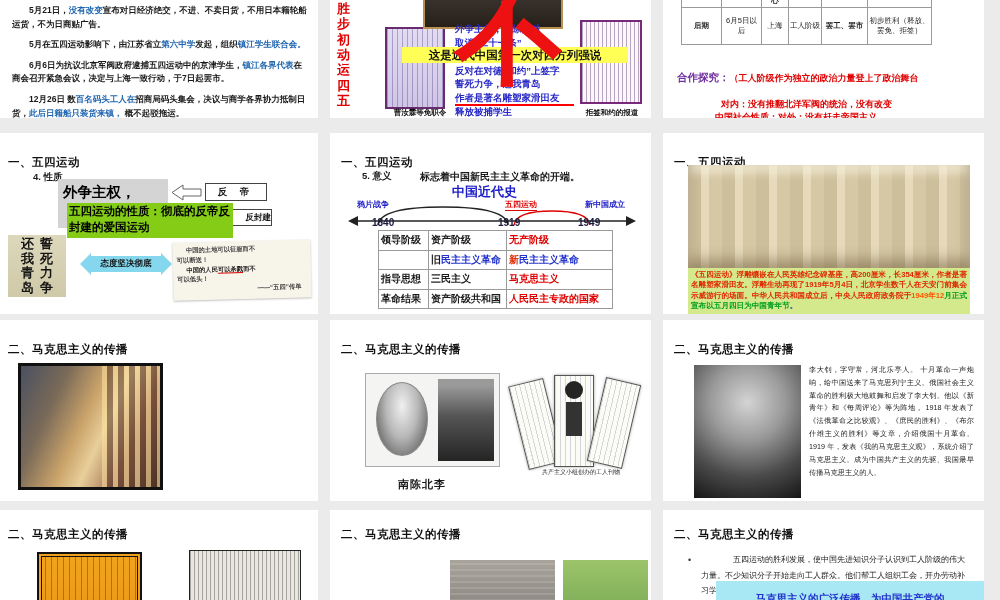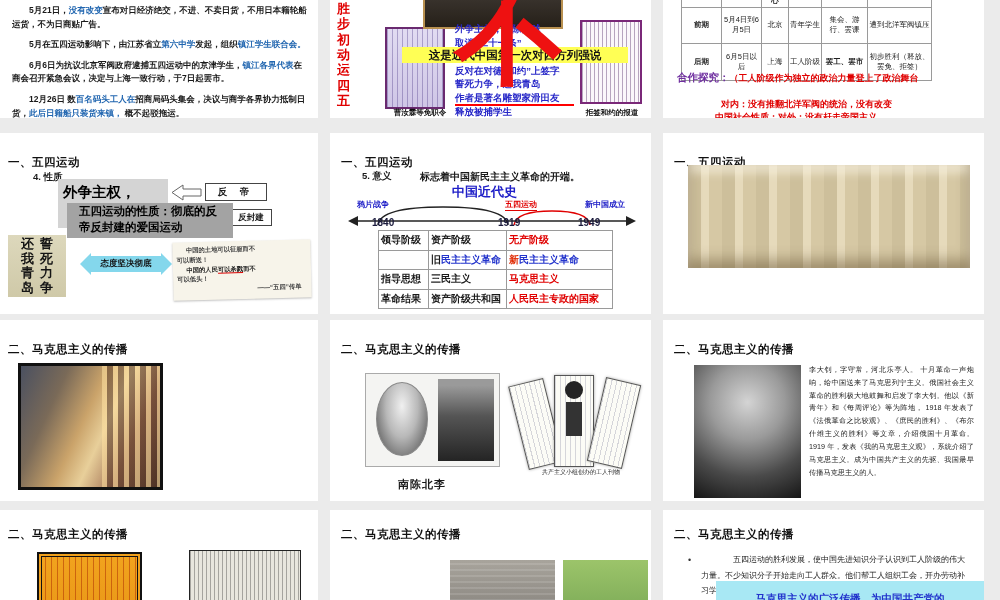--- a/index.html
+++ b/index.html
@@ -44,22 +44,22 @@
 #sC .explore .lab{color:#7030a0;font-weight:bold;font-size:10.5px}
 #sC .explore .txt{color:#e00000;font-weight:bold;font-size:9px}
 #sC .note{position:absolute;color:#e00000;font-weight:bold;font-size:9px;white-space:nowrap}
 #sC .n1{left:58px;top:161px}
 #sC .n2{left:52px;top:174px}
 
 #sD .sub{position:absolute;left:36px;top:38px;font-size:9.5px;font-weight:bold}
 #sD .gray{position:absolute;left:61px;top:46px;width:110px;height:49px;background:#d4d4d4;font-size:14.5px;font-weight:bold;padding:4px 5px;color:#000}
 #sD .arrow{position:absolute;left:175px;top:51px}
 #sD .bx1{position:absolute;left:208px;top:50px;width:62px;height:18px;border:1px solid #444;font-size:9.5px;font-weight:bold;text-align:center;line-height:16px;letter-spacing:5px}
-#sD .bx2{position:absolute;left:233px;top:76px;width:42px;height:17px;border:1px solid #444;font-size:8.5px;font-weight:bold;text-align:center;line-height:15px}
-#sD .ovl{position:absolute;left:70px;top:70px;width:166px;height:35px;background:#a3a3a3;font-size:11.5px;font-weight:bold;line-height:1.35;padding:1px 12px;color:#000;z-index:3}
+#sD .bx2{position:absolute;left:233px;top:76px;width:42px;height:17px;border:1px solid #444;font-size:8.5px;font-weight:bold;text-align:right;line-height:15px}
+#sD .ovl{position:absolute;left:70px;top:70px;width:166px;height:35px;background:#84cc16;font-size:11.5px;font-weight:bold;line-height:1.35;padding:1px 2px;color:#000;z-index:3}
 #sD .callig{position:absolute;left:11px;top:102px;width:58px;height:62px;background:linear-gradient(#ddd8bc,#cfc9a8);display:flex;flex-direction:row-reverse;justify-content:center;gap:4px;padding-top:2px}
 #sD .callig .col{font-size:13px;line-height:1.12;font-weight:900;font-family:"Liberation Serif",serif;color:#151515;width:15px;text-align:center}
 #sD .dbl{position:absolute;left:83px;top:120px;width:92px;height:22px}
 #sD .dbl .bar{position:absolute;left:10px;right:10px;top:3px;bottom:3px;background:#84d7ec;font-size:8.5px;font-weight:bold;display:flex;align-items:center;justify-content:center;color:#111;white-space:nowrap}
 #sD .dbl .tl{position:absolute;left:0;top:0;width:0;height:0;border-top:11px solid transparent;border-bottom:11px solid transparent;border-right:11px solid #84d7ec}
 #sD .dbl .tr{position:absolute;right:0;top:0;width:0;height:0;border-top:11px solid transparent;border-bottom:11px solid transparent;border-left:11px solid #84d7ec}
 #sD .leaf{position:absolute;left:176px;top:108px;width:138px;height:58px;background:#f7f4ea;box-shadow:0 1px 2px rgba(0,0,0,.25);transform:rotate(-1.5deg);font-size:6.3px;line-height:1.55;color:#444;font-weight:bold;padding:3px 4px}
 #sD .leaf .ind{text-indent:1.5em}
 #sD .leaf .rt{text-align:right;padding-right:6px}
 
@@ -160,28 +160,20 @@
       </colgroup>
     <tbody>
         <tr class="h">
       <td></td>
           <td></td>
       <td class="blue">心</td>
       <td></td>
           <td></td>
           <td></td>
     </tr>
-    <tr class="r1">
-      <td class="phase">前期</td>
-      <td>5月4日到6月5日</td>
-      <td>北京</td>
-      <td>青年学生</td>
-      <td>集会、游行、罢课</td>
-      <td>遭到北洋军阀镇压</td>
-    </tr>
     <tr class="r2">
       <td class="phase">后期</td>
       <td>6月5日以后</td>
       <td>上海</td>
       <td>工人阶级</td>
       <td class="bigcell">罢工、罢市</td>
       <td>初步胜利（释放、罢免、拒签）</td>
     </tr>
   </tbody>
     </table>
@@ -279,20 +271,21 @@
       <td>资产阶级共和国</td>
       <td class="red">人民民主专政的国家</td>
     </tr>
   </tbody>
     </table>
 </div>
 
 <div class="slide" id="sF">
   <div class="stitle">一、五四运动</div>
   <div class="img"></div>
+  <div class="capt"><span class="ind"></span><span><span class="run-r">《五四运动》浮雕镶嵌在人民英雄纪念碑基座，高200厘米，长354厘米，作者是著名雕塑家滑田友。浮雕生动再现了1919年5月4日，北京学生数千人在天安门前集会示威游行的场面。中华人民共和国成立后，中央人民政府政务院于</span><span class="run-o">1949年12</span><span class="run-g">月正式宣布以五月四日为中国青年节</span><span class="run-bl">。</span></span></div>
 </div>
 
 <div class="slide" id="sG">
   <div class="stitle">二、马克思主义的传播</div>
   <div class="img">
       <div class="cols"></div>
     </div>
 </div>
 
 <div class="slide" id="sH">

